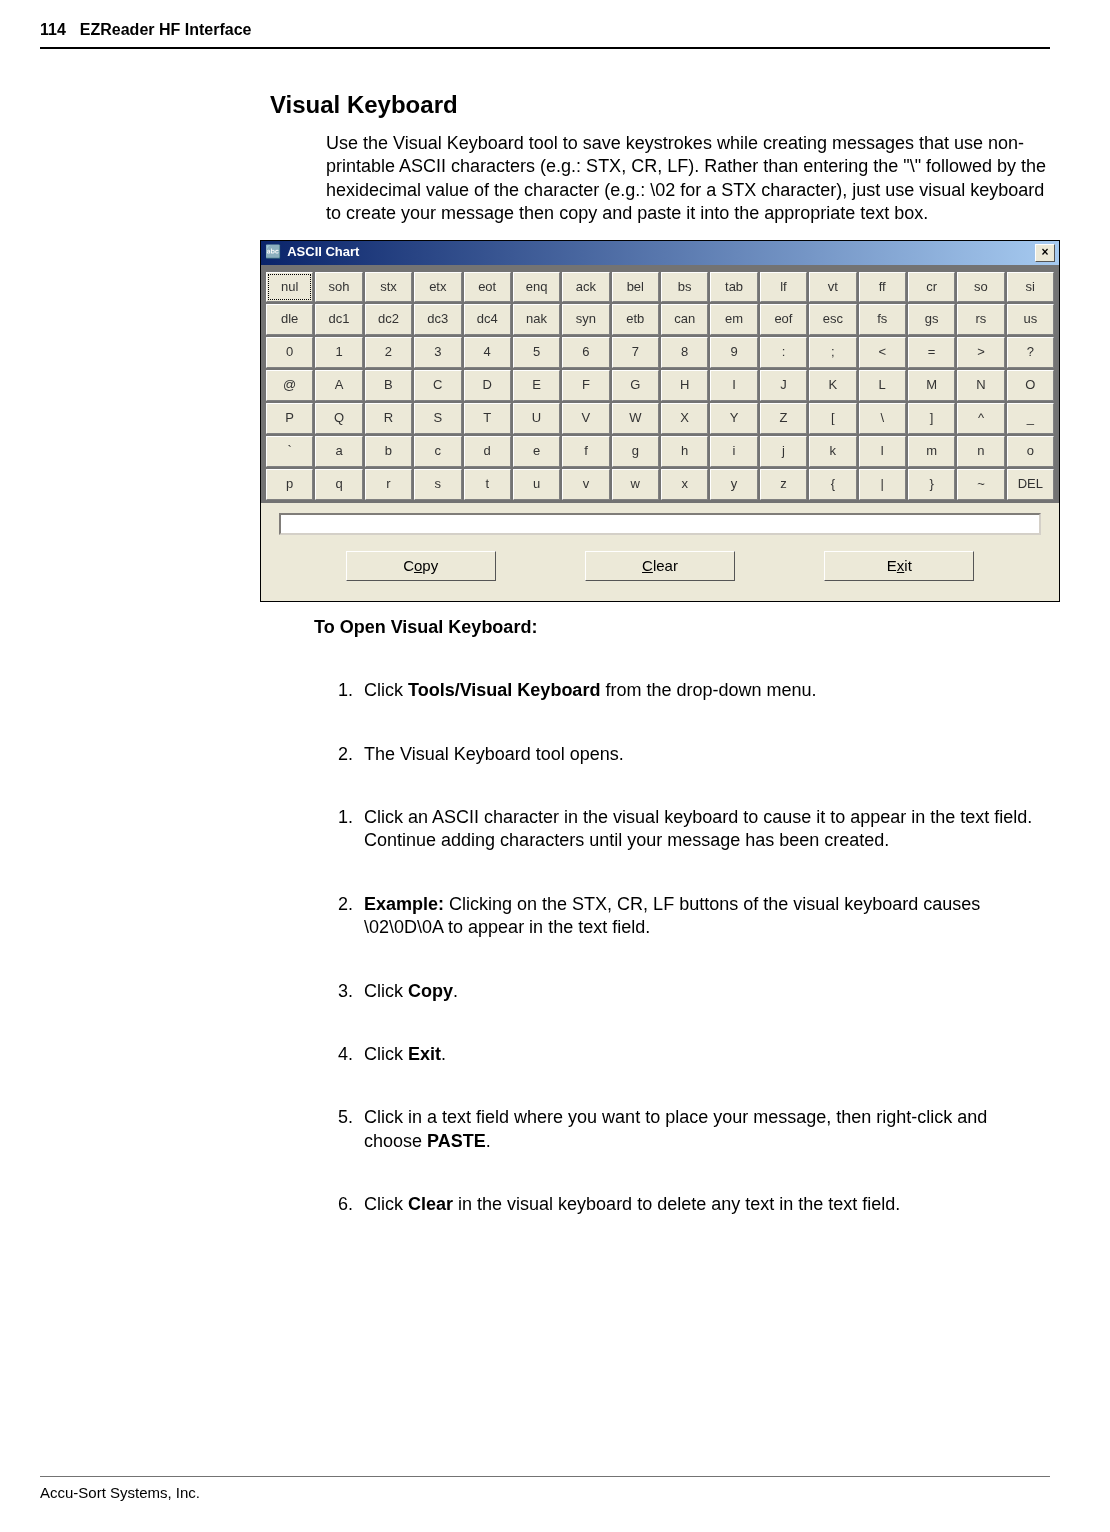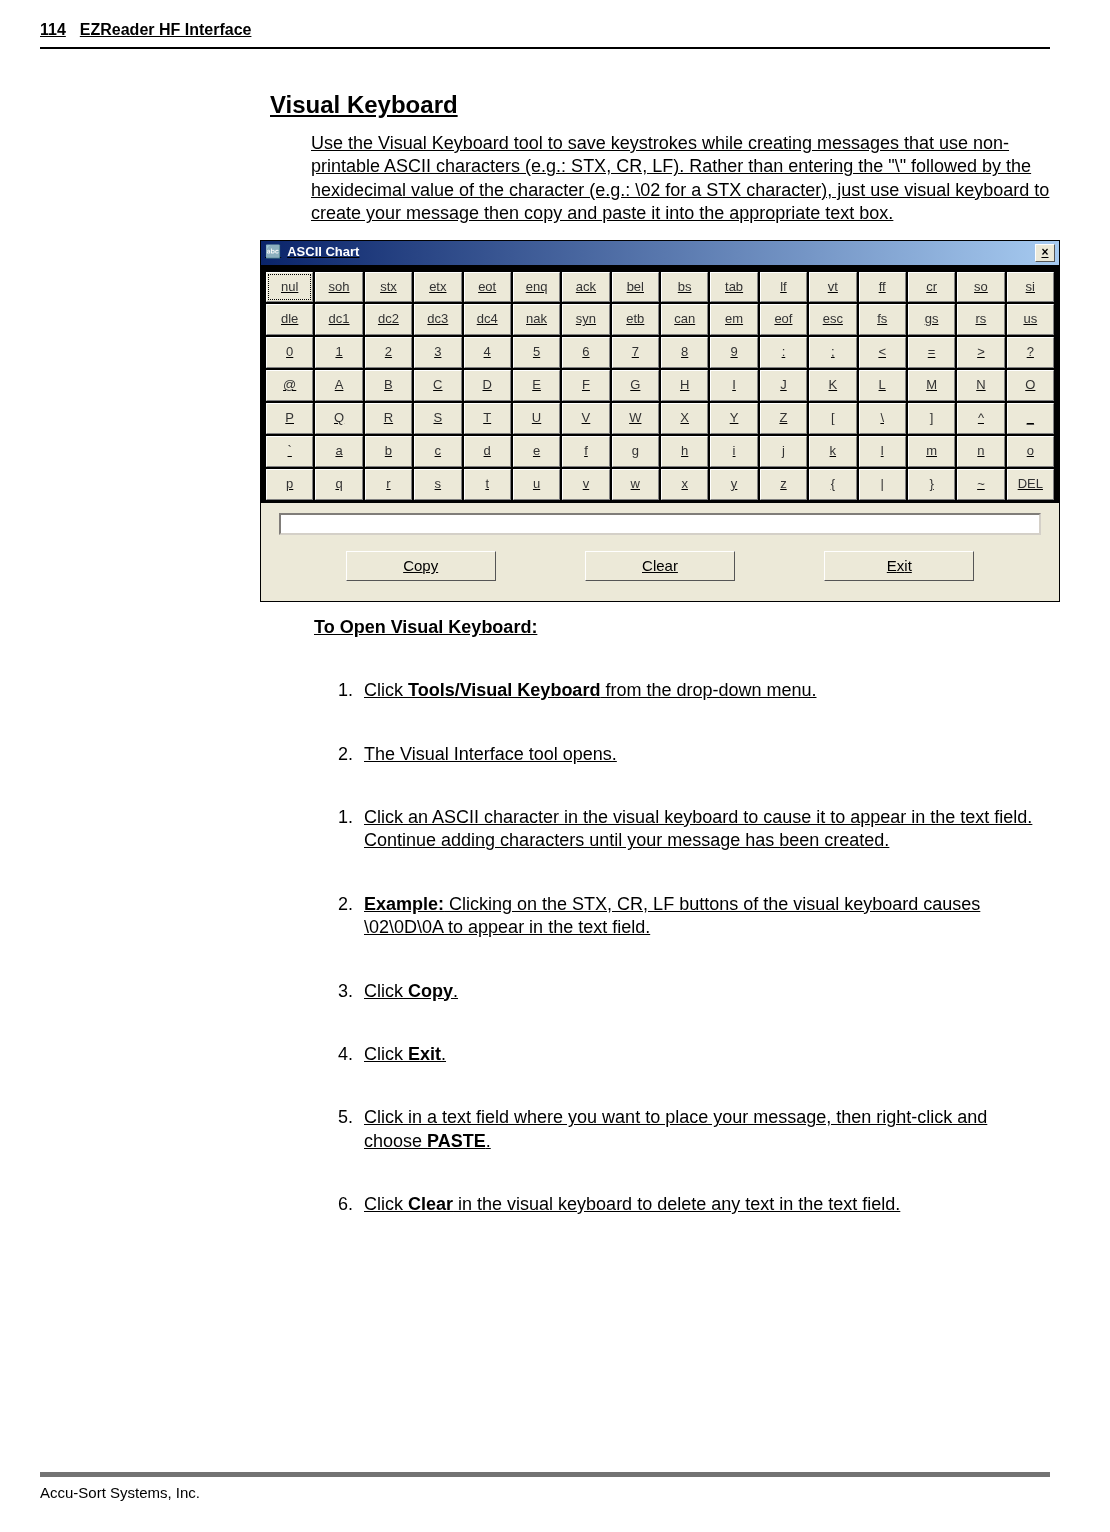--- a/index.html
+++ b/index.html
@@ -10,21 +10,20 @@
     font-size: 18px;
     line-height: 1.3;
     color: #000;
   }
   .page {
     width: 1110px;
     height: 1532px;
     position: relative;
     padding: 20px 60px 20px 40px;
     box-sizing: border-box;
-    text-decoration: underline;
   }
   .header-row {
     display: flex;
     justify-content: space-between;
     font-weight: bold;
     font-size: 16px;
     margin-bottom: 6px;
   }
   .header-left {
     display: flex;
@@ -37,21 +36,21 @@
   }
   .content {
     margin-left: 230px;
   }
   .section-title {
     font-weight: bold;
     font-size: 24px;
     margin-bottom: 12px;
   }
   .intro-para {
-    margin-left: 41px;
+    margin-left: 56px;
     margin-bottom: 14px;
   }
   .screenshot {
     margin: 0 -10px 14px -10px;
     border: 1px solid #000;
     background: #ece9d8;
     font-family: Tahoma, sans-serif;
     font-size: 13px;
   }
   .titlebar {
@@ -76,21 +75,21 @@
     font-weight: bold;
     border: 1px solid #fff;
     border-right-color: #555;
     border-bottom-color: #555;
     font-size: 12px;
     line-height: 14px;
     text-align: center;
     cursor: pointer;
   }
   .key-grid {
-    background: #000000;
+    background: #737373;
     padding: 6px 4px 2px 4px;
   }
   .key-row {
     display: flex;
   }
   .key {
     flex: 1;
     text-align: center;
     padding: 6px 0;
     margin: 1px;
@@ -145,21 +144,21 @@
   .ol li {
     margin-bottom: 12px;
     padding-left: 6px;
     margin-top: 40px;
   }
   .footer {
     position: absolute;
     bottom: 30px;
     left: 40px;
     right: 60px;
-    border-top: 5px solid #737373;
+    border-top: 1px solid #737373;
     padding-top: 6px;
     font-size: 15px;
   }
   .u { text-decoration: underline; }
 </style>
 </head>
 <body>
 
 <div class="page">
 
@@ -317,21 +316,21 @@
       <div class="button-row">
         <button class="win-btn"><span>C</span><span class="u">o</span><span>py</span></button>
         <button class="win-btn"><span class="u">C</span><span>lear</span></button>
         <button class="win-btn"><span>E</span><span class="u">x</span><span>it</span></button>
       </div>
     </div>
 
     <div class="sub-heading">To Open Visual Keyboard:</div>
     <ol class="ol" id="open-steps">
         <li>Click <b>Tools/Visual Keyboard</b> from the drop-down menu.</li>
-        <li>The Visual Interface tool opens.</li>
+        <li>The Visual Keyboard tool opens.</li>
       </ol>
 
     <ol class="ol" id="copy-steps">
         <li>Click an ASCII character in the visual keyboard to cause it to appear in the text field. Continue adding characters until your message has been created.</li>
         <li><b>Example:</b> Clicking on the STX, CR, LF buttons of the visual keyboard causes \02\0D\0A to appear in the text field.</li>
         <li>Click <b>Copy</b>.</li>
         <li>Click <b>Exit</b>.</li>
         <li>Click in a text field where you want to place your message, then right-click and choose <b>PASTE</b>.</li>
         <li>Click <b>Clear</b> in the visual keyboard to delete any text in the text field.</li>
       </ol>

